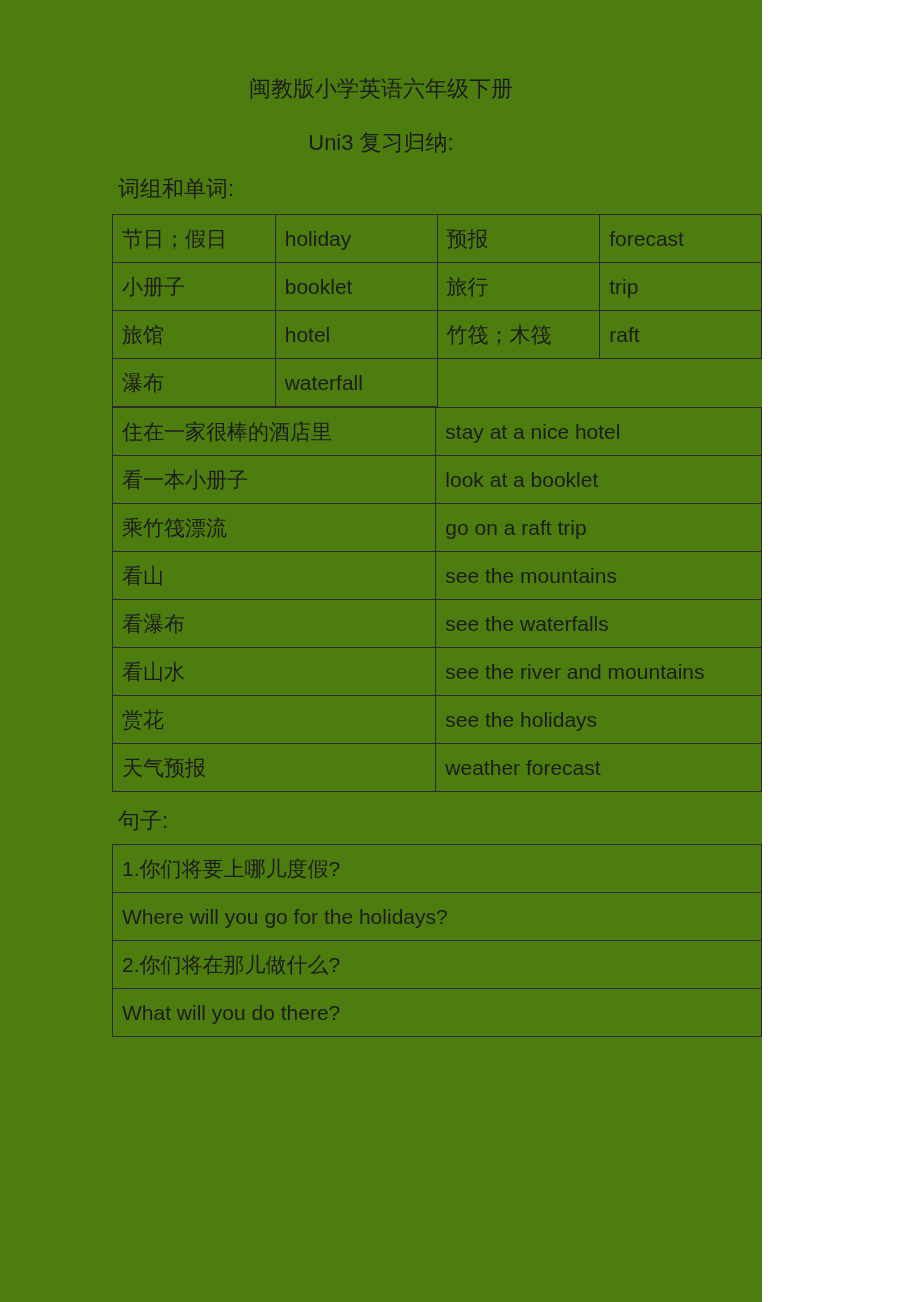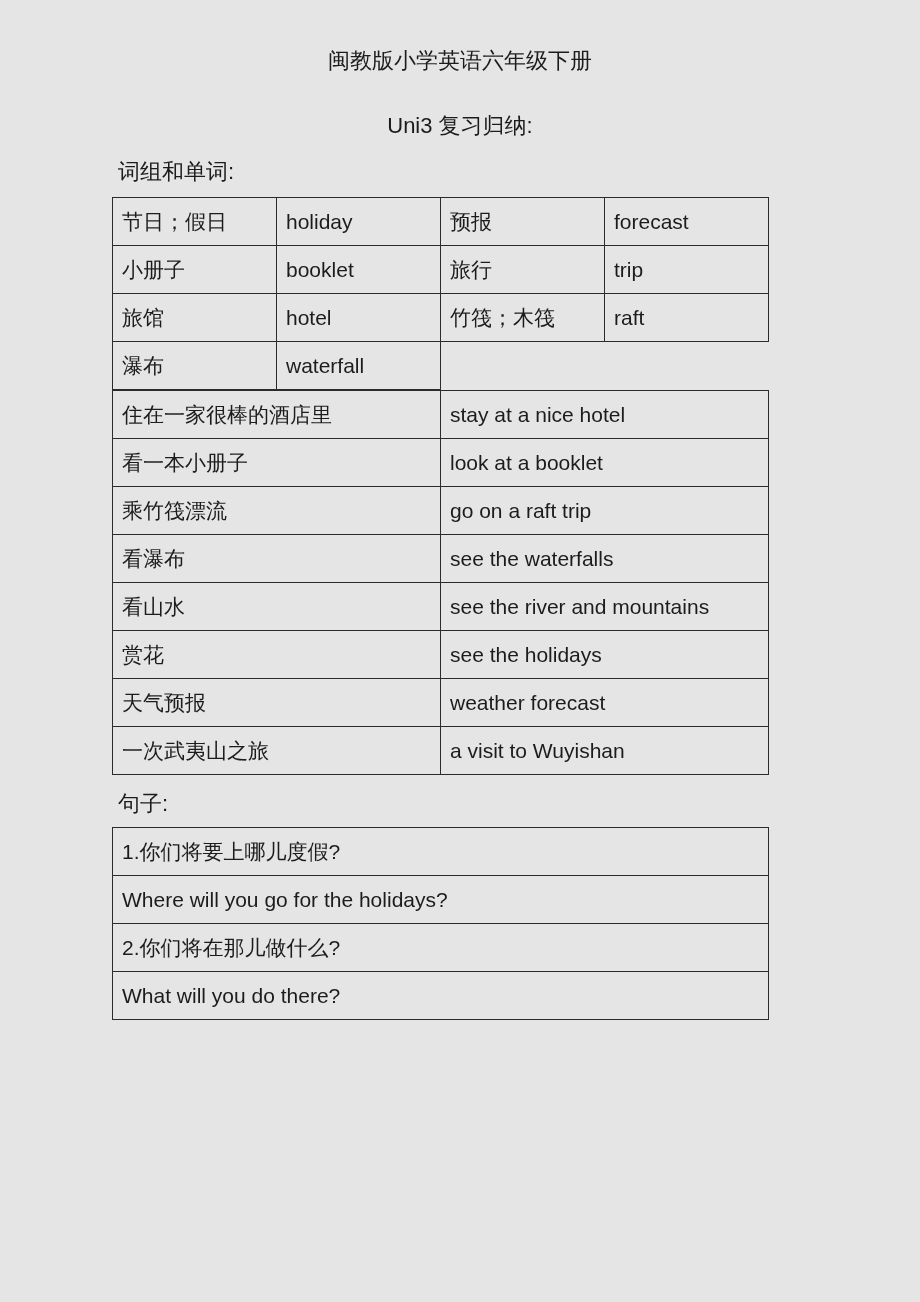--- a/index.html
+++ b/index.html
@@ -6,35 +6,35 @@
   html, body { margin: 0; padding: 0; }
   body {
     width: 920px;
     height: 1302px;
     background: #ffffff;
     color: #1c1c1c;
     font-family: "Liberation Sans", "DejaVu Sans", sans-serif;
   }
   .page {
     position: relative;
-    width: 920px;
+    width: 762px;
     height: 1302px;
-    padding-top: 48px;
+    padding-top: 76px;
     overflow: hidden;
-    background: #e5e5e5;
+    background: #4d7c0f;
   }
   .doc-title, .doc-subtitle {
     margin: 0;
     text-align: center;
     font-size: 22px;
     font-weight: normal;
     line-height: 26px;
     color: #1c1c1c;
   }
-  .doc-subtitle { margin-top: 39px; }
+  .doc-subtitle { margin-top: 28px; }
   .section-label {
     font-size: 22px;
     line-height: 26px;
     margin: 20px 16px 12px 118px;
   }
   .section-label.sent { margin: 16px 0 10px 118px; }
   table.tbl {
     border-collapse: collapse;
     margin-left: 112px;
     table-layout: fixed;
@@ -99,38 +99,38 @@
       </tr>
       <tr>
         <td>看一本小册子</td>
         <td>look at a booklet</td>
       </tr>
       <tr>
         <td>乘竹筏漂流</td>
         <td>go on a raft trip</td>
       </tr>
       <tr>
+        <td>看山</td>
+        <td>see the mountains</td>
+      </tr>
+      <tr>
         <td>看瀑布</td>
         <td>see the waterfalls</td>
       </tr>
       <tr>
         <td>看山水</td>
         <td>see the river and mountains</td>
       </tr>
       <tr>
         <td>赏花</td>
         <td>see the holidays</td>
       </tr>
       <tr>
         <td>天气预报</td>
         <td>weather forecast</td>
-      </tr>
-      <tr>
-        <td>一次武夷山之旅</td>
-        <td>a visit to Wuyishan</td>
       </tr>
     </tbody>
   </table>
 
   <div class="section-label sent">句子:</div>
 
   <table class="tbl sentences">
     <tbody>
       <tr>
         <td>1.你们将要上哪儿度假?</td>

